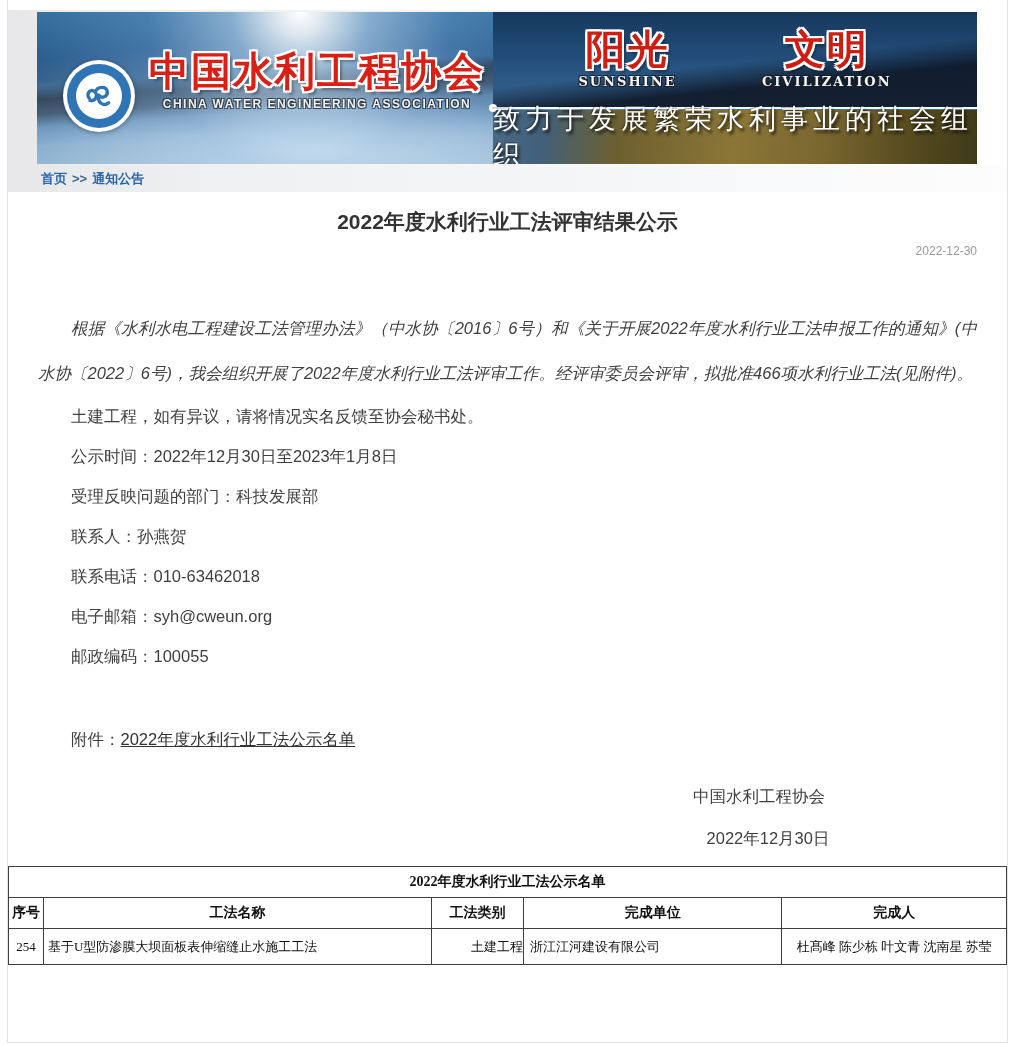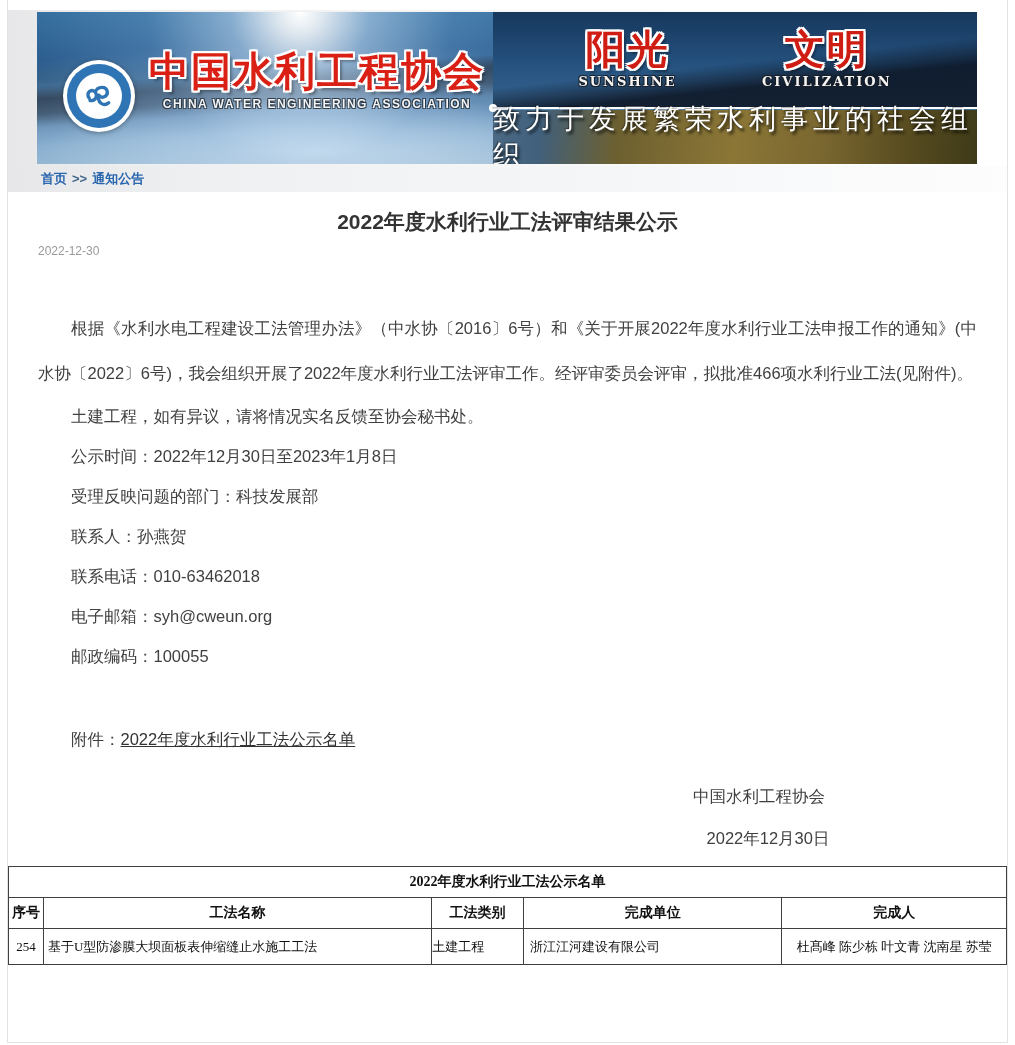--- a/index.html
+++ b/index.html
@@ -88,43 +88,43 @@
     height:26px; line-height:26px; padding-left:33px; font-size:13px; font-weight:bold;
     background:linear-gradient(90deg,#e7e7e9 0%,#eef0f2 20%,#f6f7f9 65%,#fdfdfd 100%);
   }
   .breadcrumb-bar a { color:#2a66ad; text-decoration:none; }
   .crumb-sep { color:#41658c; margin:0 5px; font-weight:bold; }
 
   
   .article { padding:0 30px; color:#404040; }
   .article-title { margin-top:14px; text-align:center; font-size:21px; line-height:32px;
     font-weight:bold; color:#333; }
-  .article-date { margin-top:6px; text-align:left; font-size:12px; color:#999; }
+  .article-date { margin-top:6px; text-align:right; font-size:12px; color:#999; }
 
   .body-text { margin-top:48px; font-size:16.5px; }
-  .para-first { line-height:45px; text-align:justify; text-indent:2em; }
+  .para-first { line-height:45px; text-align:justify; text-indent:2em;font-style:italic; }
   .para { line-height:40px; text-indent:2em; }
 
   .attachment-line { margin-top:52px; font-size:16.5px; line-height:22px; text-indent:2em; }
   .attachment-line a { color:#333; text-decoration:underline; }
 
   .signature { width:260px; margin:34px 88px 0 auto; text-align:center; font-size:16.5px; color:#404040; }
   .signature .sig-org { line-height:24px; }
   .signature .sig-date { margin-top:18px; line-height:24px; padding-left:18px; }
 
   
   .list-table { width:100%; margin-top:16px; border-collapse:collapse;
     font-family:"Liberation Serif", serif; color:#111; }
   .list-table th, .list-table td { border:1px solid #3f3f3f; }
   .table-title-cell { height:36px; font-size:18px; font-weight:bold; text-align:center; }
   .list-table thead th { height:31px; font-size:14px; font-weight:bold; text-align:center; }
   .list-table tbody td { height:36px; font-size:13px; }
   td.c-no { text-align:center; font-size:12.5px; }
   td.c-name { text-align:left; padding-left:4px; }
-  td.c-cat { text-align:left;margin-top:8px; }
+  td.c-cat { text-align:right;margin-top:8px; }
   td.c-org { text-align:left; padding-left:6px; }
   td.c-people { text-align:center; }
 </style>
 </head>
 <body>
 
 <div class="page-frame">
   <div class="top-gap"></div>
 
   <div class="header-band">

